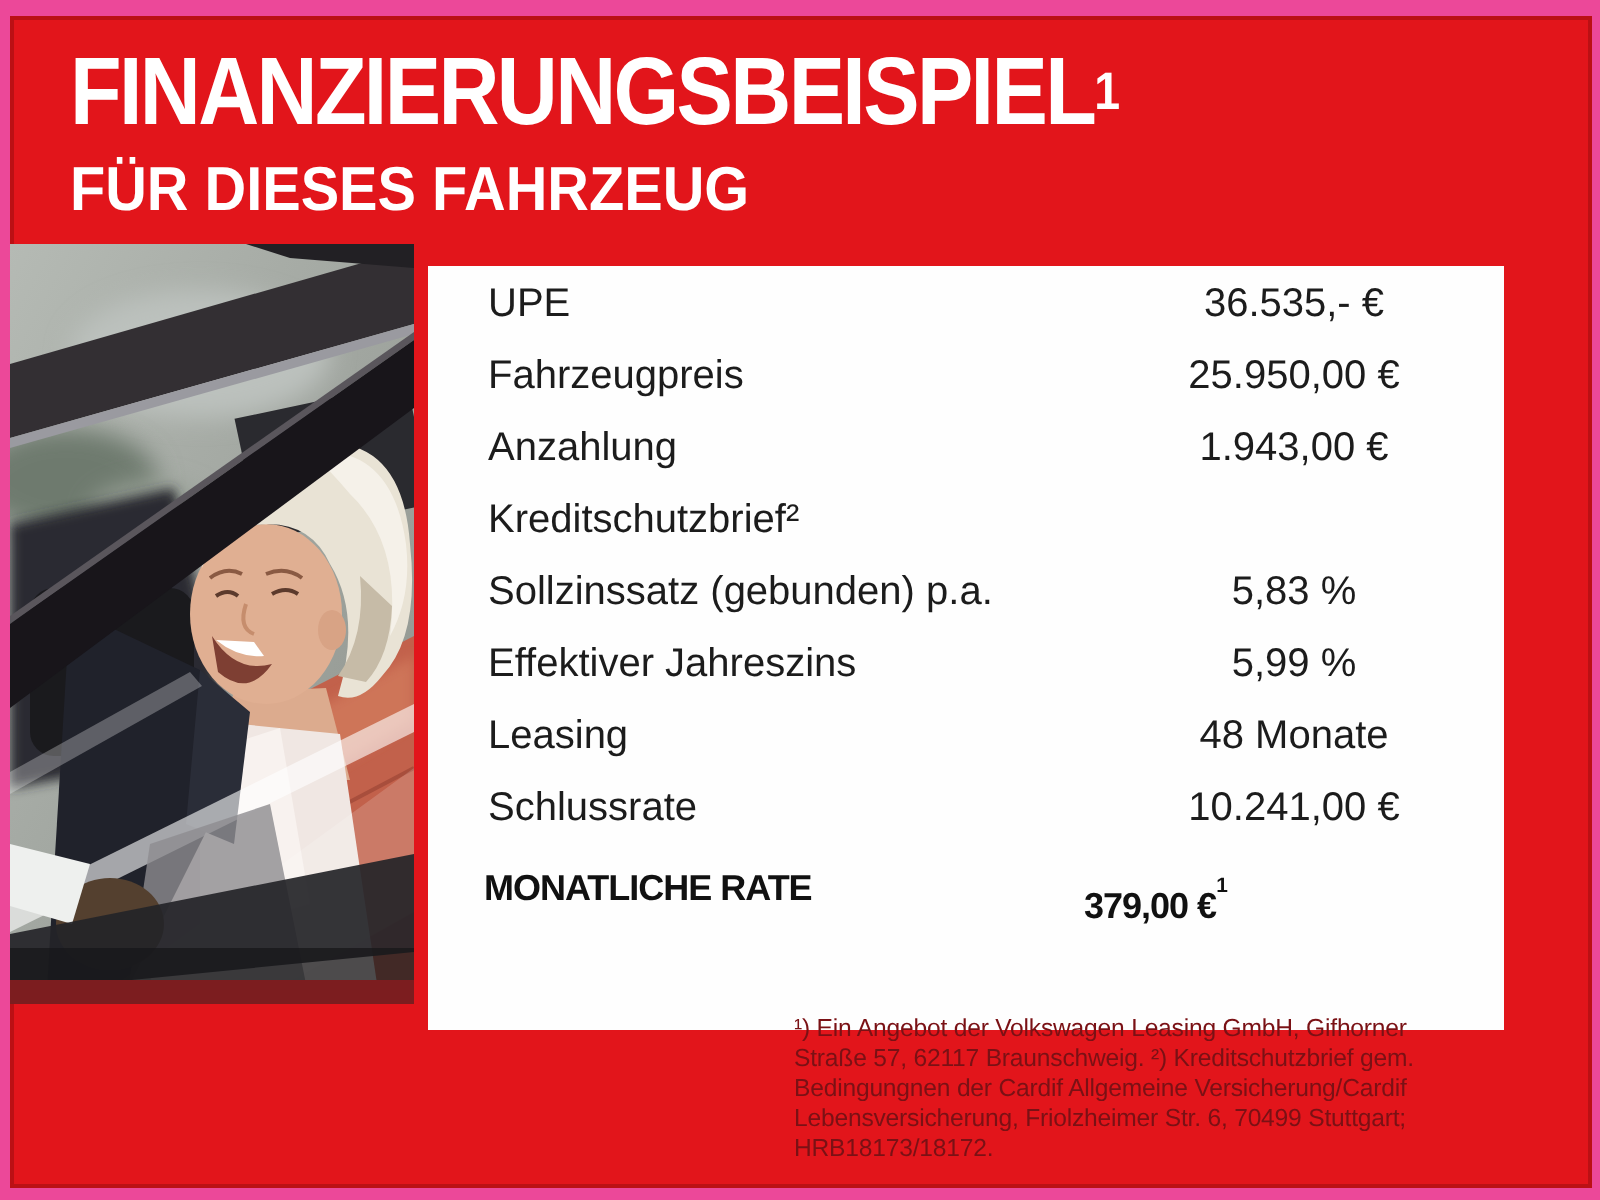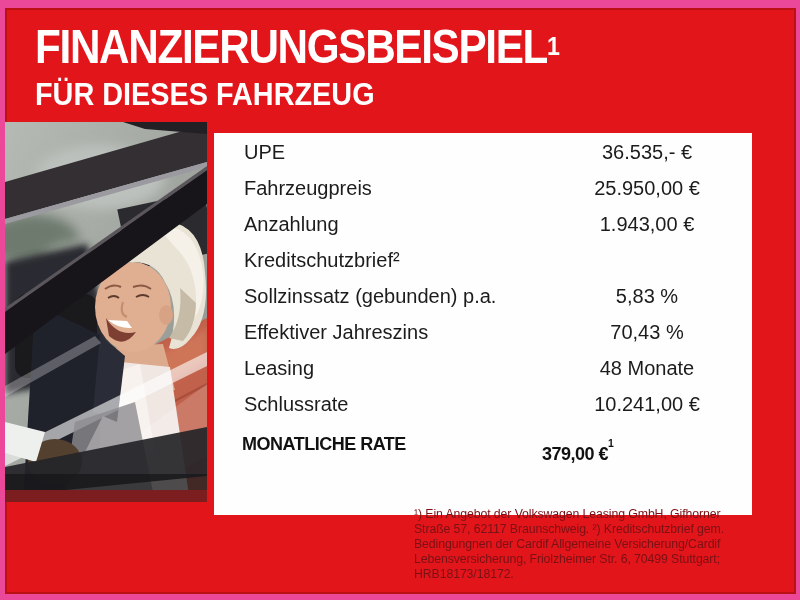--- a/index.html
+++ b/index.html
@@ -39,21 +39,21 @@
   .row .lbl{width:298px;padding-left:30px;white-space:nowrap;}
   .row .val{flex:1;white-space:nowrap;text-align:center;}
   .row-highlight{display:flex;height:44px;line-height:44px;font-weight:bold;
     font-size:18px;color:#111111;letter-spacing:-0.5px;}
   .row-highlight .lbl{width:300px;padding-left:28px;white-space:nowrap;}
   .row-highlight .val{flex:1;white-space:nowrap;}
   .row-highlight .r-sup{font-size:58%;vertical-align:30%;}
   
   .fineprint{
     position:absolute;left:397px;top:507px;color:#7a1115;
-    font-size:12.3px;line-height:15px;letter-spacing:-0.1px;margin-left:17px;
+    font-size:12.3px;line-height:15px;letter-spacing:-0.1px;
   }
   .fineprint div{white-space:nowrap;}
 </style>
 </head>
 <body>
 
 <div class="page">
 
   <div class="red-block"></div>
 
@@ -148,21 +148,21 @@
         <div class="row">
           <span class="lbl">Kreditschutzbrief²</span>
           <span class="val"></span>
         </div>
         <div class="row">
           <span class="lbl">Sollzinssatz (gebunden) p.a.</span>
           <span class="val">5,83 %</span>
         </div>
         <div class="row">
           <span class="lbl">Effektiver Jahreszins</span>
-          <span class="val">70,43 %</span>
+          <span class="val">5,99 %</span>
         </div>
         <div class="row">
           <span class="lbl">Leasing</span>
           <span class="val">48 Monate</span>
         </div>
         <div class="row">
           <span class="lbl">Schlussrate</span>
           <span class="val">10.241,00 €</span>
         </div>
       </div>

